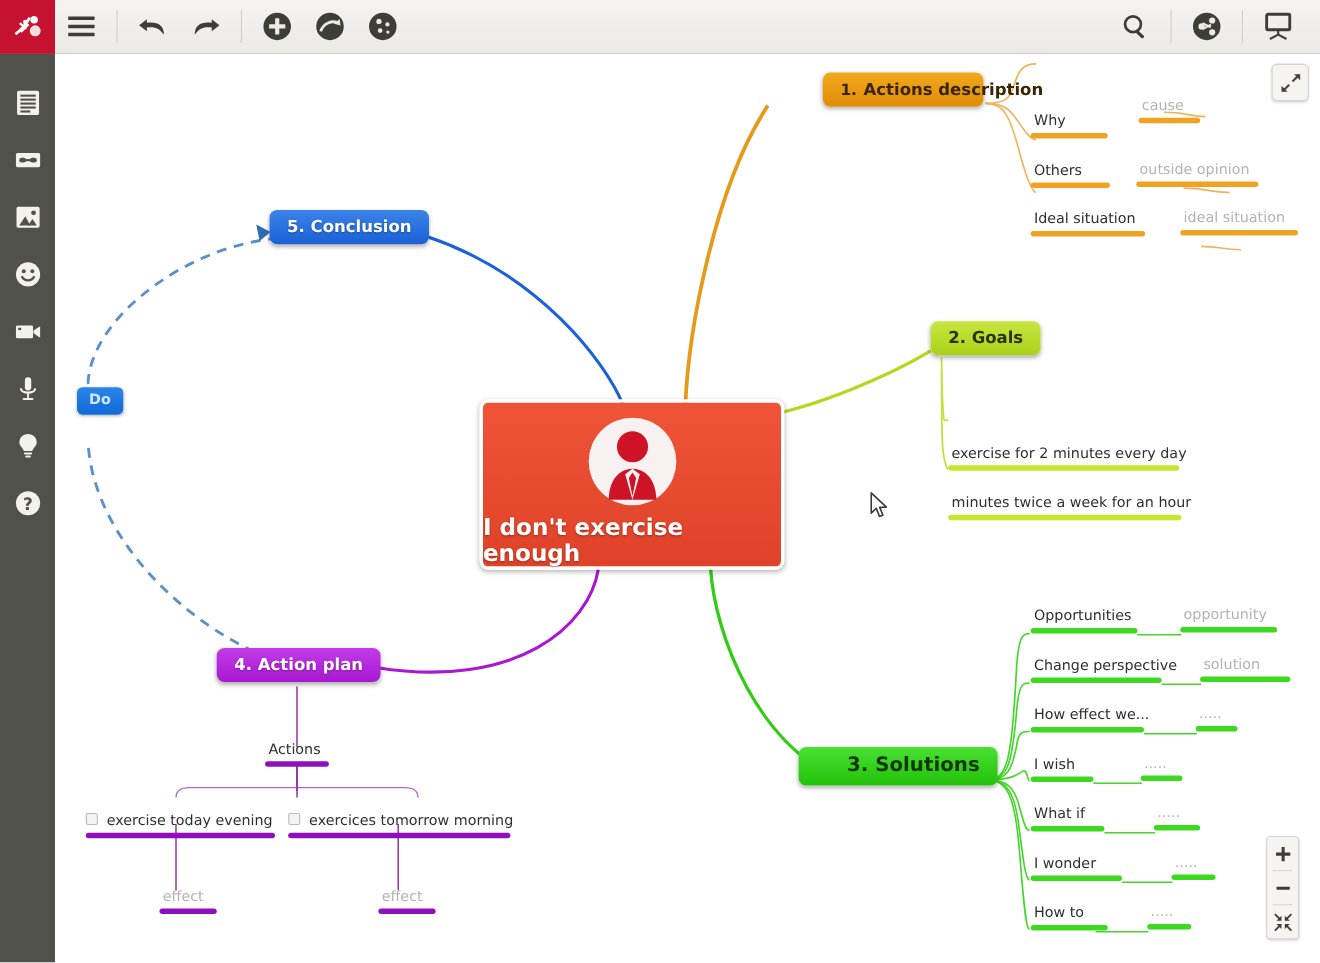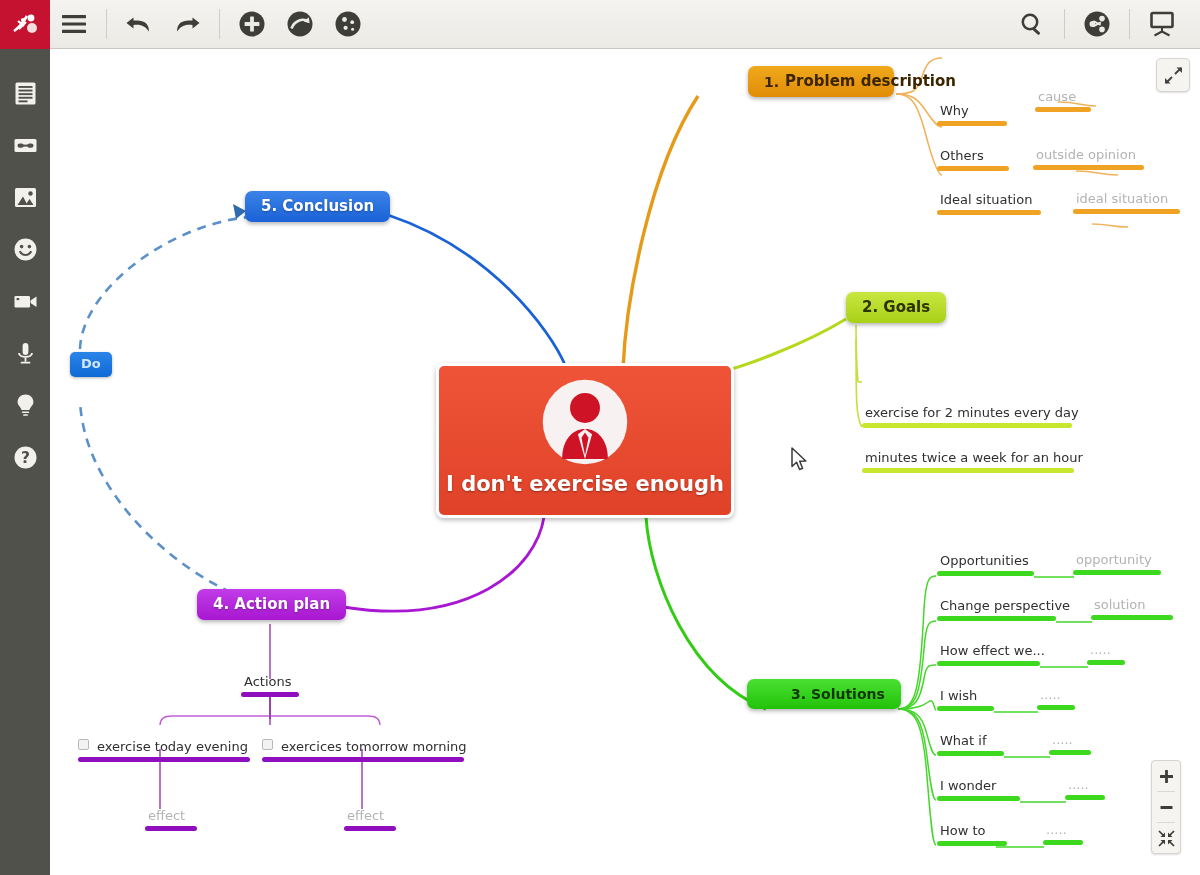--- a/index.html
+++ b/index.html
@@ -46,21 +46,21 @@
   #canvas {
     position: absolute; left: 50px; top: 49px; width: 1150px; height: 826px;
     background: #ffffff; overflow: hidden;
   }
   #edges { position: absolute; left: 0; top: 0; width: 1150px; height: 826px; }
 
   
   .node { position: absolute; }
 
   .root-node {
-    left: 386px; top: 314px; width: 298px; height: 155px;
+    left: 386px; top: 314px; width: 277px; height: 155px;
     background: linear-gradient(#ef5438, #df4228);
     border: 3px solid #ffffff; border-radius: 8px;
     box-shadow: 0 2px 5px rgba(0,0,0,.28);
     display: flex; flex-direction: column; align-items: center;
     justify-content: flex-start; padding-top: 12px;
   }
   .root-avatar { width: 88px; height: 88px; }
   .root-label {
     color: #ffffff; font-size: 21px; font-weight: bold;
     text-shadow: 0 1px 2px rgba(0,0,0,.35); margin-top: 6px;
@@ -80,23 +80,23 @@
     color: #3a2500; font-size: 15px; text-align: left;
     justify-content: flex-start;
   }
   #node-problem .num { font-size: 14px; margin-right: 6px; }
   #node-goals {
     left: 796px; top: 243px;
     background: linear-gradient(#c8e641, #a9d117);
     color: #2c3300; font-size: 15px;
   }
   #node-solutions {
-    left: 697px; top: 630px;
+    left: 676px; top: 630px;
     background: linear-gradient(#4ae033, #22c209);
-    color: #123600; font-size: 14px; padding-left: 44px;
+    color: #123600; font-size: 18px; padding-left: 44px;
   }
   #node-action {
     left: 147px; top: 540px;
     background: linear-gradient(#c23ce8, #a817d1);
     color: #ffffff; font-size: 15px;
     text-shadow: 0 1px 2px rgba(0,0,0,.3);
   }
   #node-conclusion {
     left: 195px; top: 142px;
     background: linear-gradient(#3b82e8, #1a62d6);
@@ -390,21 +390,21 @@
         <circle cx="50" cy="34" r="17" fill="#cf1327"></circle>
         <path d="M24 92 C24 70 36 58 50 58 C64 58 76 70 76 92 Z" fill="#cf1327"></path>
         <path d="M50 58 L42 64 L50 92 L58 64 Z" fill="#f7f2f1"></path>
         <path d="M50 62 L46 68 L50 88 L54 68 Z" fill="#cf1327"></path>
       </svg>
       <div class="root-label">I don't exercise enough</div>
     </div>
 
     <div class="node main-node" id="node-problem">
       <span class="num">1.</span>
-      <span>Problem description</span>
+      <span>Actions description</span>
     </div>
 
     <div class="node main-node" id="node-goals">
       <span>2. Goals</span>
     </div>
 
     <div class="node main-node" id="node-solutions">
       <span>3. Solutions</span>
     </div>
 

